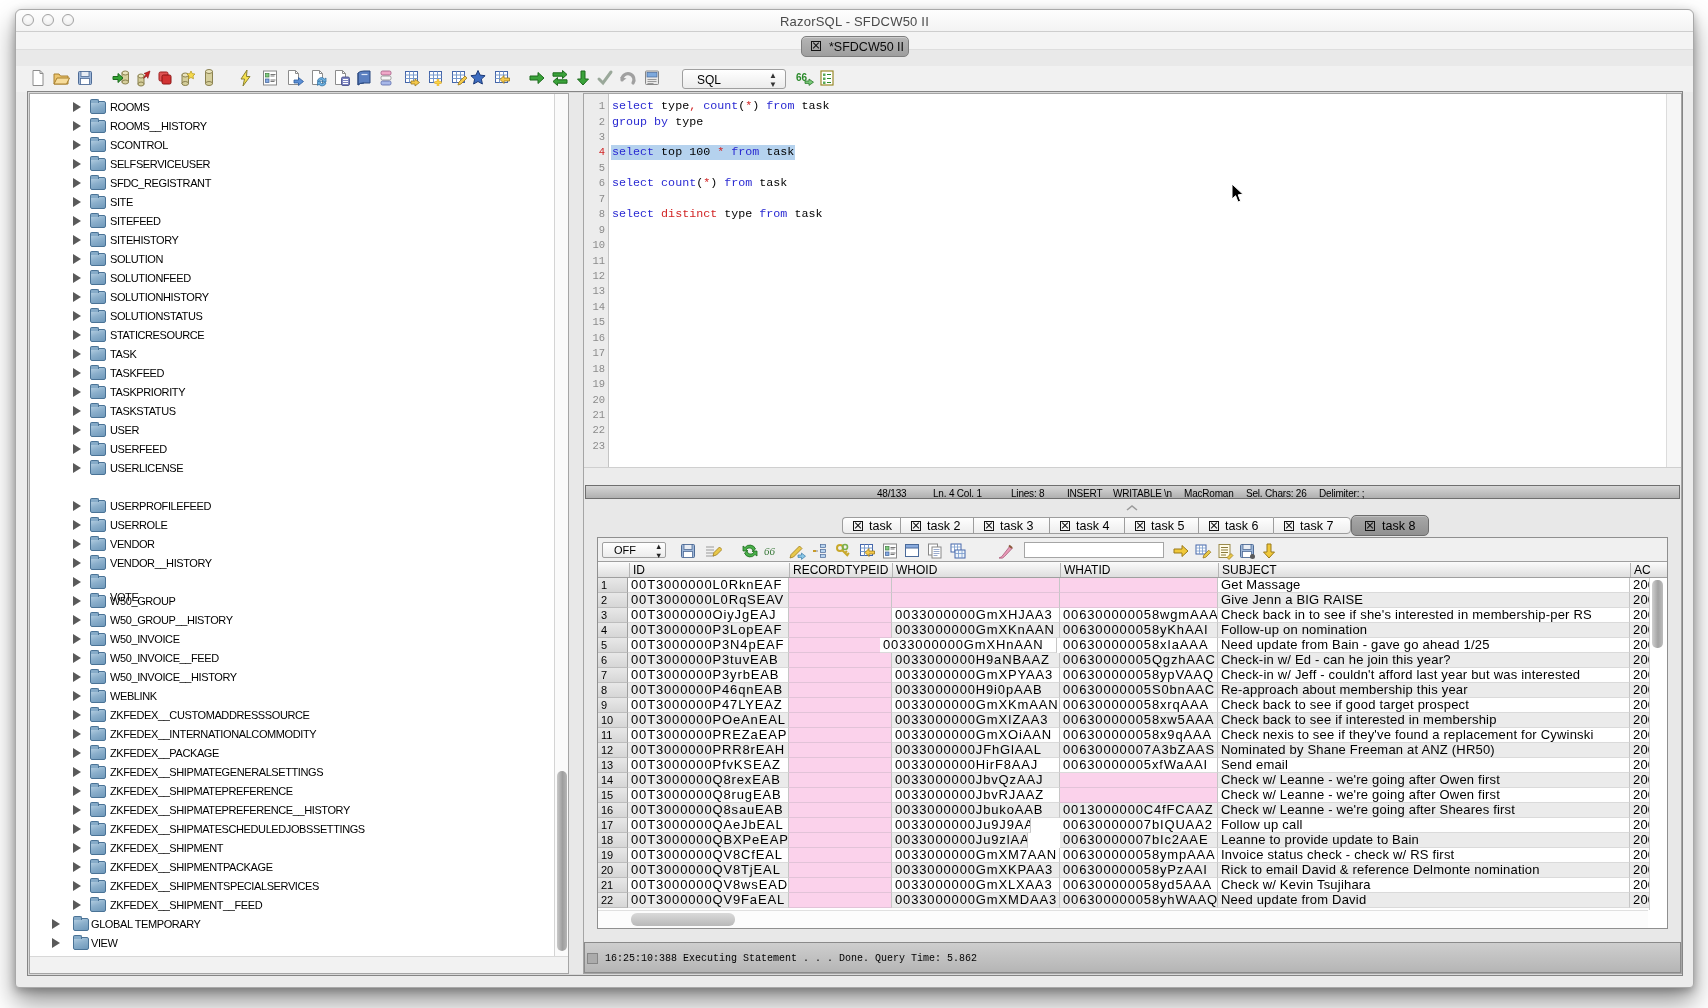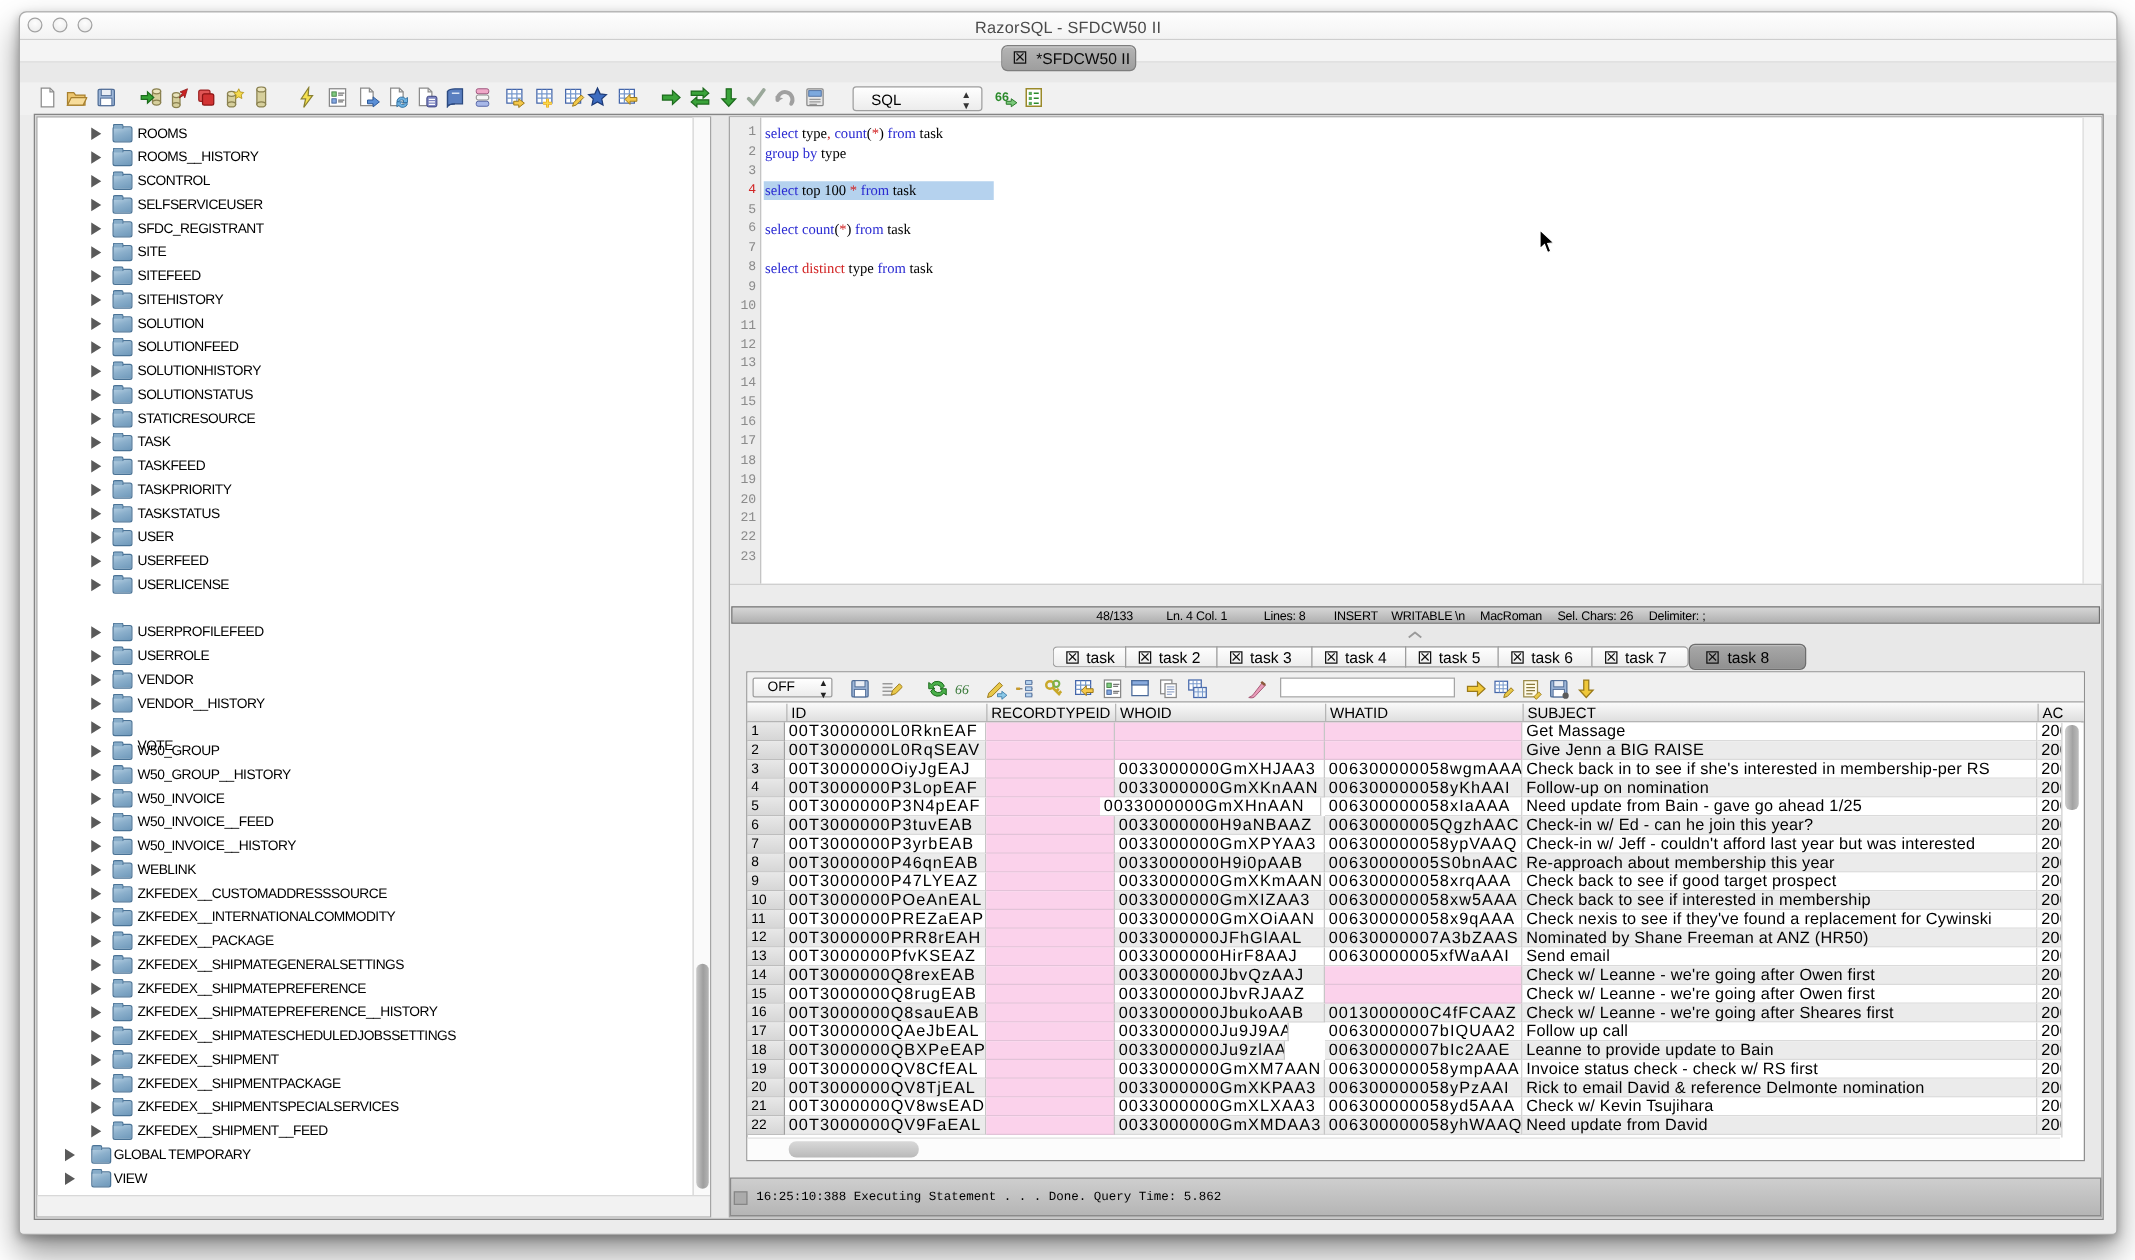--- a/index.html
+++ b/index.html
@@ -31,21 +31,21 @@
  background:#86abc8;border:1px solid #4a7396;border-bottom:none;border-radius:2px 2px 0 0}
 .tvsb{left:524px;top:0;width:14px;height:862px;background:#fafafa;border-left:1px solid #d4d4d4}
 .tvthumb{left:2px;top:677px;width:10px;height:180px;border-radius:5px;
  background:linear-gradient(90deg,#c8c8c8,#9e9e9e 55%,#b5b5b5)}
 .thsb{left:0px;top:862px;width:538px;height:17px;background:#f2f2f2;border-top:1px solid #d8d8d8}
 .split{left:542px;top:1px;width:13px;height:881px;background:#e8e8e8}
 .rpane{left:555px;top:1px;width:1099px;height:881px;background:#e8e8e8;border:1px solid #a5a5a5}
 .editor{left:0;top:0;width:1097px;height:373px;background:#fff}
 .gutter{left:0;top:0;width:25px;height:373px;background:#ececec;border-right:1px solid #c4c4c4}
 .lnum{width:21px;text-align:right;font-family:"Liberation Mono",monospace;font-size:10.5px;color:#8b8b8b}
-.cline{left:28px;font-family:Liberation Serif, serif;font-size:11.7px;color:#000;white-space:pre;line-height:15px}
+.cline{left:28px;font-family:Liberation Mono, monospace;font-size:11.7px;color:#000;white-space:pre;line-height:15px}
 .sel4{left:27px;width:184px;height:15px;background:#b5d2ee}
 .evsb{left:1082px;top:0;width:15px;height:373px;background:#f6f6f6;border-left:1px solid #dcdcdc}
 .ehsb{left:0;top:373px;width:1097px;height:20px;background:#ececec;border-top:1px solid #cfcfcf}
 .k{color:#2a2ad2}
 .r{color:#d22424}
 .estatus{left:1px;top:391px;width:1095px;height:14px;
  background:linear-gradient(#d6d6d6,#b0b0b0);border:1px solid #6f6f6f;
  font-size:10px;letter-spacing:-0.2px;color:#000;white-space:nowrap;line-height:11px}
 .estatus i{position:absolute;top:1.5px;font-style:normal}
 .tabrow{top:421px;height:22px;font-size:12.5px;color:#000}
@@ -536,21 +536,21 @@
             <span class="tablab" style="left:26px">task 5</span>
           </div>
           <div class="rtab" style="left:614px;width:75px">
             <span class="xicon" style="left:10px;top:3px"></span>
             <span class="tablab" style="left:26px">task 6</span>
           </div>
           <div class="rtab last" style="left:689px;width:78px">
             <span class="xicon" style="left:10px;top:3px"></span>
             <span class="tablab" style="left:26px">task 7</span>
           </div>
-          <div class="rtab8" style="left:767px;width:94px">
+          <div class="rtab8" style="left:767px;width:78px">
             <span class="xicon" style="left:13px;top:5px"></span>
             <span class="tablab" style="left:30px;top:3px">task 8</span>
           </div>
         </div>
         <div class="a results">
           <div class="a rtoolbar">
             <div class="a offbox">
               <span class="a" style="left:11px;top:1px">OFF</span>
               <span class="a" style="left:52px;top:-1px;font-size:7.5px;color:#222">▲<br>▼</span>
             </div>

